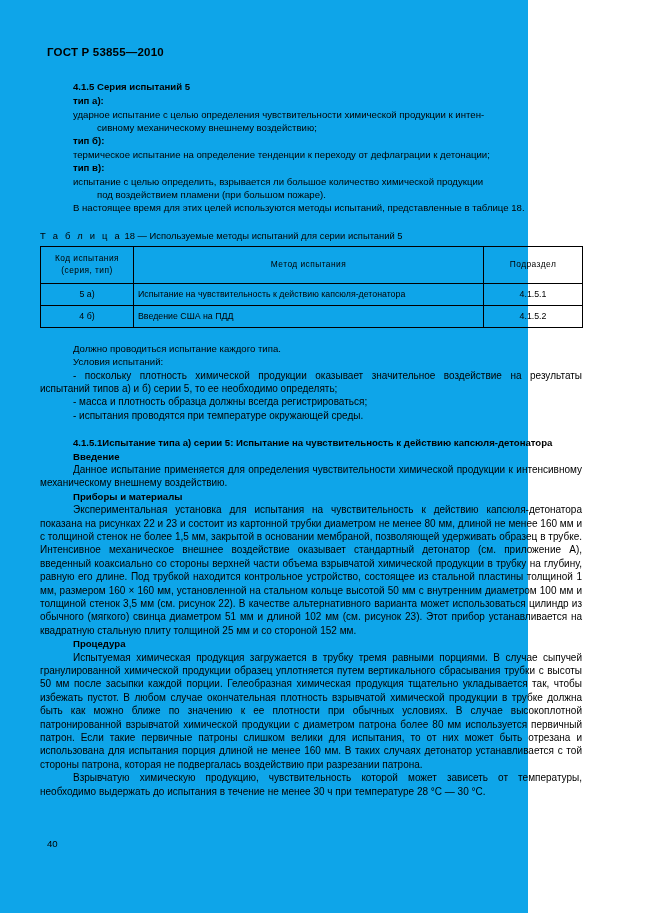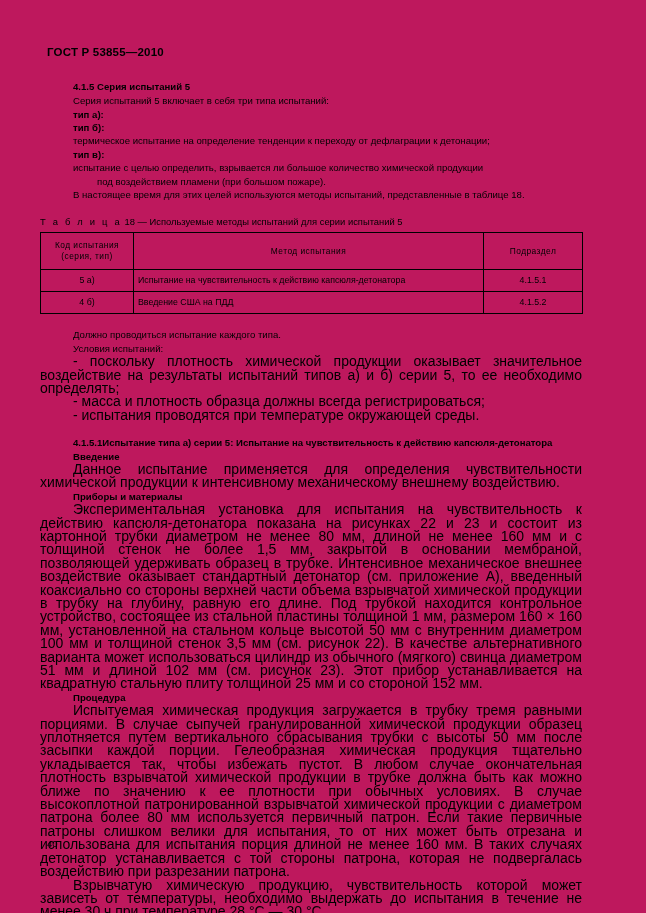--- a/index.html
+++ b/index.html
@@ -11,23 +11,23 @@
     width: 646px;
     height: 913px;
     position: relative;
     font-family: "Liberation Sans", sans-serif;
     color: #000000;
     overflow: hidden;
   }
 
   .page {
     position: relative;
-    width: 646px;
+    width: 528px;
     height: 913px;
-    background: #be185d;
+    background: #0ea5e9;
   }
 
   
   .doc-header {
     position: absolute;
     left: 47px;
     top: 46px;
     font-size: 11.5px;
     font-weight: bold;
     letter-spacing: 0.2px;
@@ -61,21 +61,21 @@
 
   .h-inline {
     font-size: 9.6px;
     font-weight: bold;
     margin: 0;
     padding-left: 33px;
     line-height: 13.4px;
   }
 
   p.body {
-    font-size: 14px;
+    font-size: 10px;
     line-height: 13.4px;
     margin: 0;
     text-align: justify;
     text-indent: 33px;
     hyphens: manual;
   }
 
   p.lead {
     font-size: 9.6px;
     line-height: 13.4px;
@@ -168,26 +168,29 @@
 <body>
 
 <div class="page">
 
   <div class="doc-header">ГОСТ Р 53855—2010</div>
 
   <div class="content">
 
     <div class="h-sub">4.1.5 Серия испытаний 5</div>
 
-    <p class="lead">Серия испытаний 5 включает в себя три типа испытаний:</p>
 
     <div class="deflist">
 
       <div class="defrow">
         <span class="defterm">тип а):</span>
+        <span class="defbody">
+          <span>ударное испытание с целью определения чувствительности  химической  продукции  к  интен-</span>
+          <span class="cont">сивному механическому внешнему воздействию;</span>
+        </span>
       </div>
 
       <div class="defrow">
         <span class="defterm">тип б):</span>
         <span class="defbody">
           <span>термическое испытание на определение тенденции к переходу от дефлаграции к детонации;</span>
         </span>
       </div>
 
       <div class="defrow">

